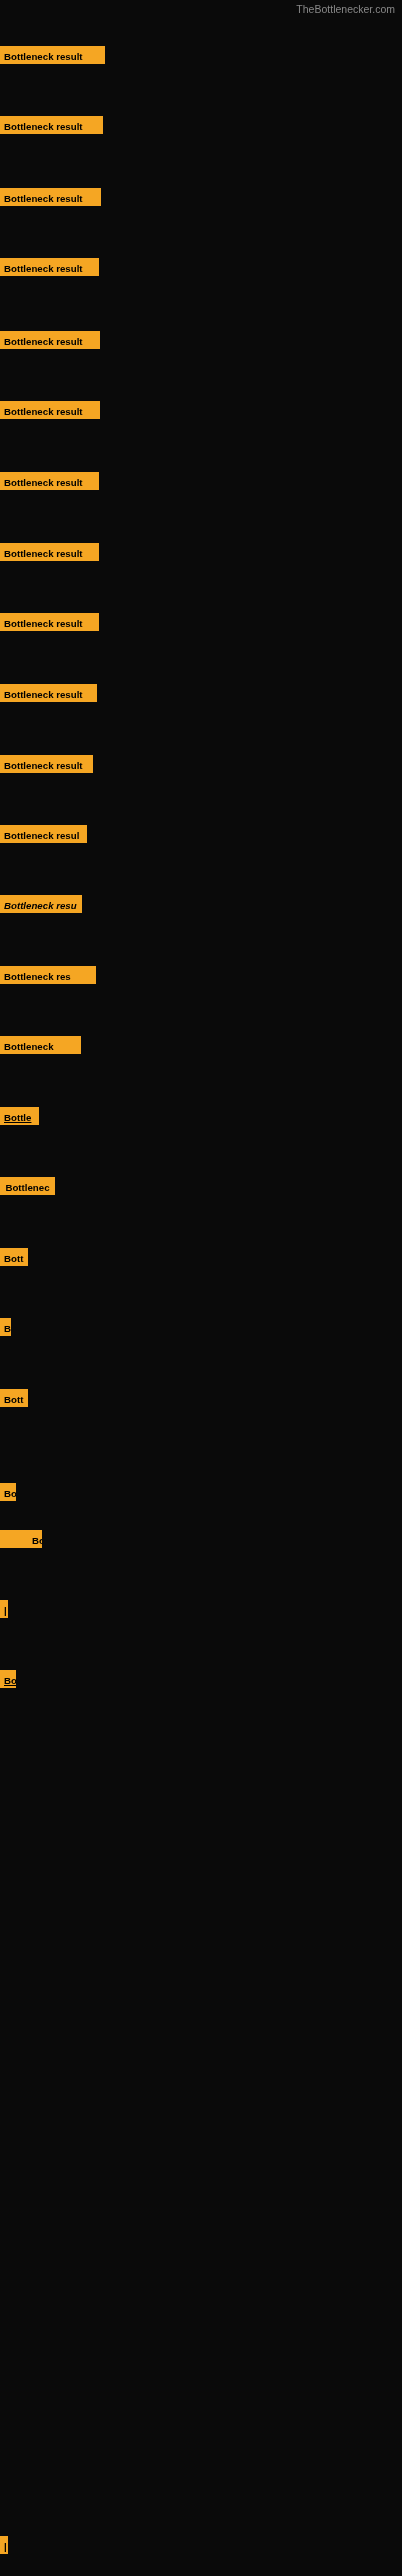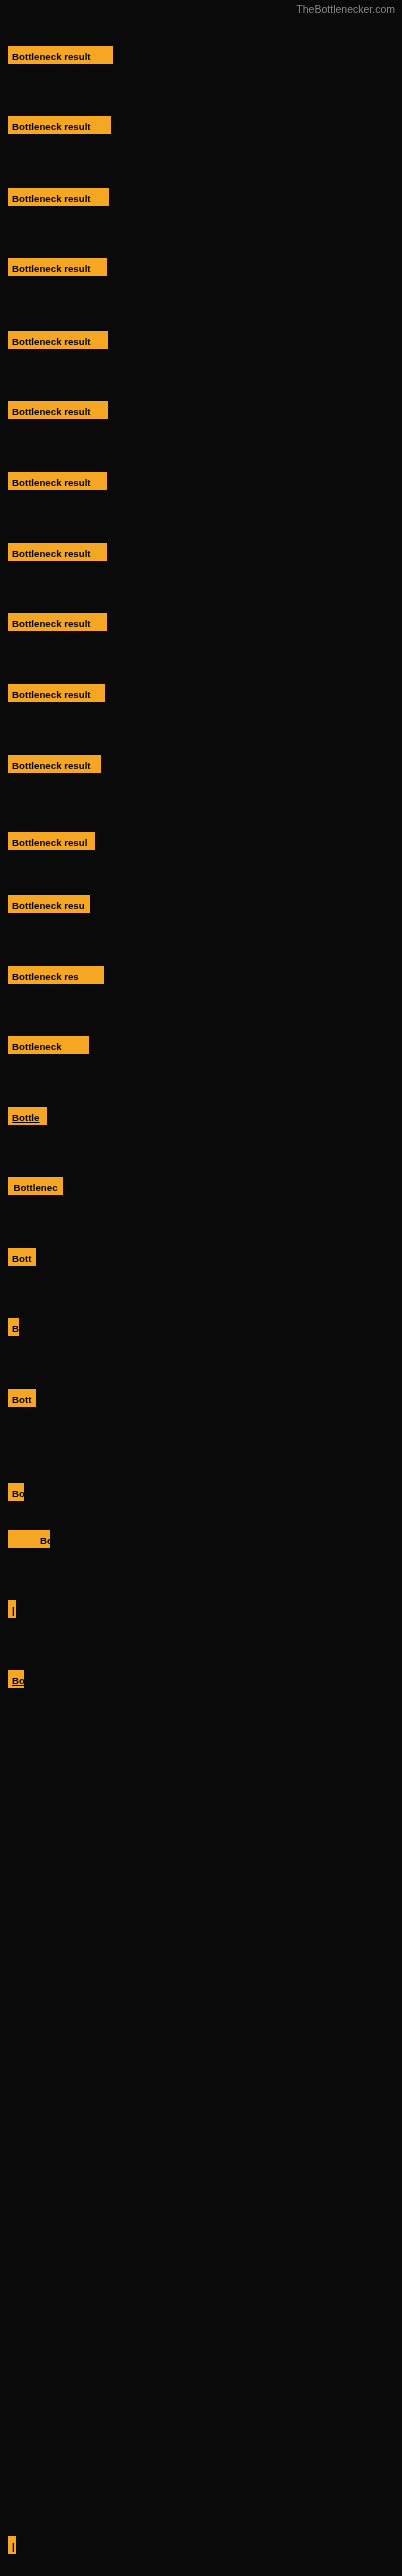--- a/index.html
+++ b/index.html
@@ -13,21 +13,21 @@
     .site-title {
       position: absolute;
       top: 3.2px;
       right: 8px;
       color: #888;
       font-size: 10.5px;
       text-align: center;
     }
     .bottleneck-label {
       position: absolute;
-      left: 8px;
+      left: 0;
       background-color: #f5a623;
       color: #000;
       font-size: 9.7px;
       font-weight: bold;
       padding: 1.6px 4px;
       white-space: nowrap;
       overflow: hidden;
     }
   </style>
 </head>
@@ -40,22 +40,22 @@
     <div class="bottleneck-label" style="top: 116px; width: 103px; height: 17.7px; line-height: 17.7px;">Bottleneck result</div>
     <div class="bottleneck-label" style="top: 188px; width: 101px; height: 17.7px; line-height: 17.7px;">Bottleneck result</div>
     <div class="bottleneck-label" style="top: 258px; width: 99px; height: 17.7px; line-height: 17.7px;">Bottleneck result</div>
     <div class="bottleneck-label" style="top: 331px; width: 100px; height: 17.7px; line-height: 17.7px;">Bottleneck result</div>
     <div class="bottleneck-label" style="top: 401px; width: 100px; height: 17.7px; line-height: 17.7px;">Bottleneck result</div>
     <div class="bottleneck-label" style="top: 472px; width: 99px; height: 17.7px; line-height: 17.7px;">Bottleneck result</div>
     <div class="bottleneck-label" style="top: 543px; width: 99px; height: 17.7px; line-height: 17.7px;">Bottleneck result</div>
     <div class="bottleneck-label" style="top: 613px; width: 99px; height: 17.7px; line-height: 17.7px;">Bottleneck result</div>
     <div class="bottleneck-label" style="top: 684px; width: 97px; height: 17.7px; line-height: 17.7px;">Bottleneck result</div>
     <div class="bottleneck-label" style="top: 755px; width: 93px; height: 17.7px; line-height: 17.7px;">Bottleneck result</div>
-    <div class="bottleneck-label" style="top: 825px; width: 87px; height: 17.7px; line-height: 17.7px; margin-top: 7px;">Bottleneck resul</div>
-    <div class="bottleneck-label" style="top: 895px; width: 82px; height: 17.7px; line-height: 17.7px;">Bottleneck resu</div>
+    <div class="bottleneck-label" style="top: 825px; width: 87px; height: 17.7px; line-height: 17.7px;">Bottleneck resul</div>
+    <div class="bottleneck-label" style="top: 895px; width: 82px; height: 17.7px; line-height: 17.7px; font-style: italic;">Bottleneck resu</div>
     <div class="bottleneck-label" style="top: 966px; width: 96px; height: 17.7px; line-height: 17.7px;">Bottleneck res</div>
     <div class="bottleneck-label" style="top: 1036px; width: 81px; height: 17.7px; line-height: 17.7px;">Bottleneck</div>
     <div class="bottleneck-label" style="top: 1107px; width: 39px; height: 17.7px; line-height: 17.7px; text-decoration: underline;">Bottle</div>
     <div class="bottleneck-label" style="top: 1177px; width: 55px; height: 17.7px; line-height: 17.7px; text-align: center;">Bottlenec</div>
     <div class="bottleneck-label" style="top: 1248px; width: 28px; height: 17.7px; line-height: 17.7px;">Bott</div>
     <div class="bottleneck-label" style="top: 1318px; width: 11.3px; height: 17.7px; line-height: 17.7px;">B</div>
     <div class="bottleneck-label" style="top: 1389px; width: 28px; height: 17.7px; line-height: 17.7px;">Bott</div>
     <div class="bottleneck-label" style="top: 1459px; width: 16px; height: 18px; line-height: 17.7px; margin-top: 24px;">Bo</div>
     <div class="bottleneck-label" style="top: 1530px; width: 42px; height: 17.7px; line-height: 17.7px; padding-left: 32px;">Bottler</div>
     <div class="bottleneck-label" style="top: 1600px; width: 6.4px; height: 17.7px; line-height: 17.7px;">|</div>

